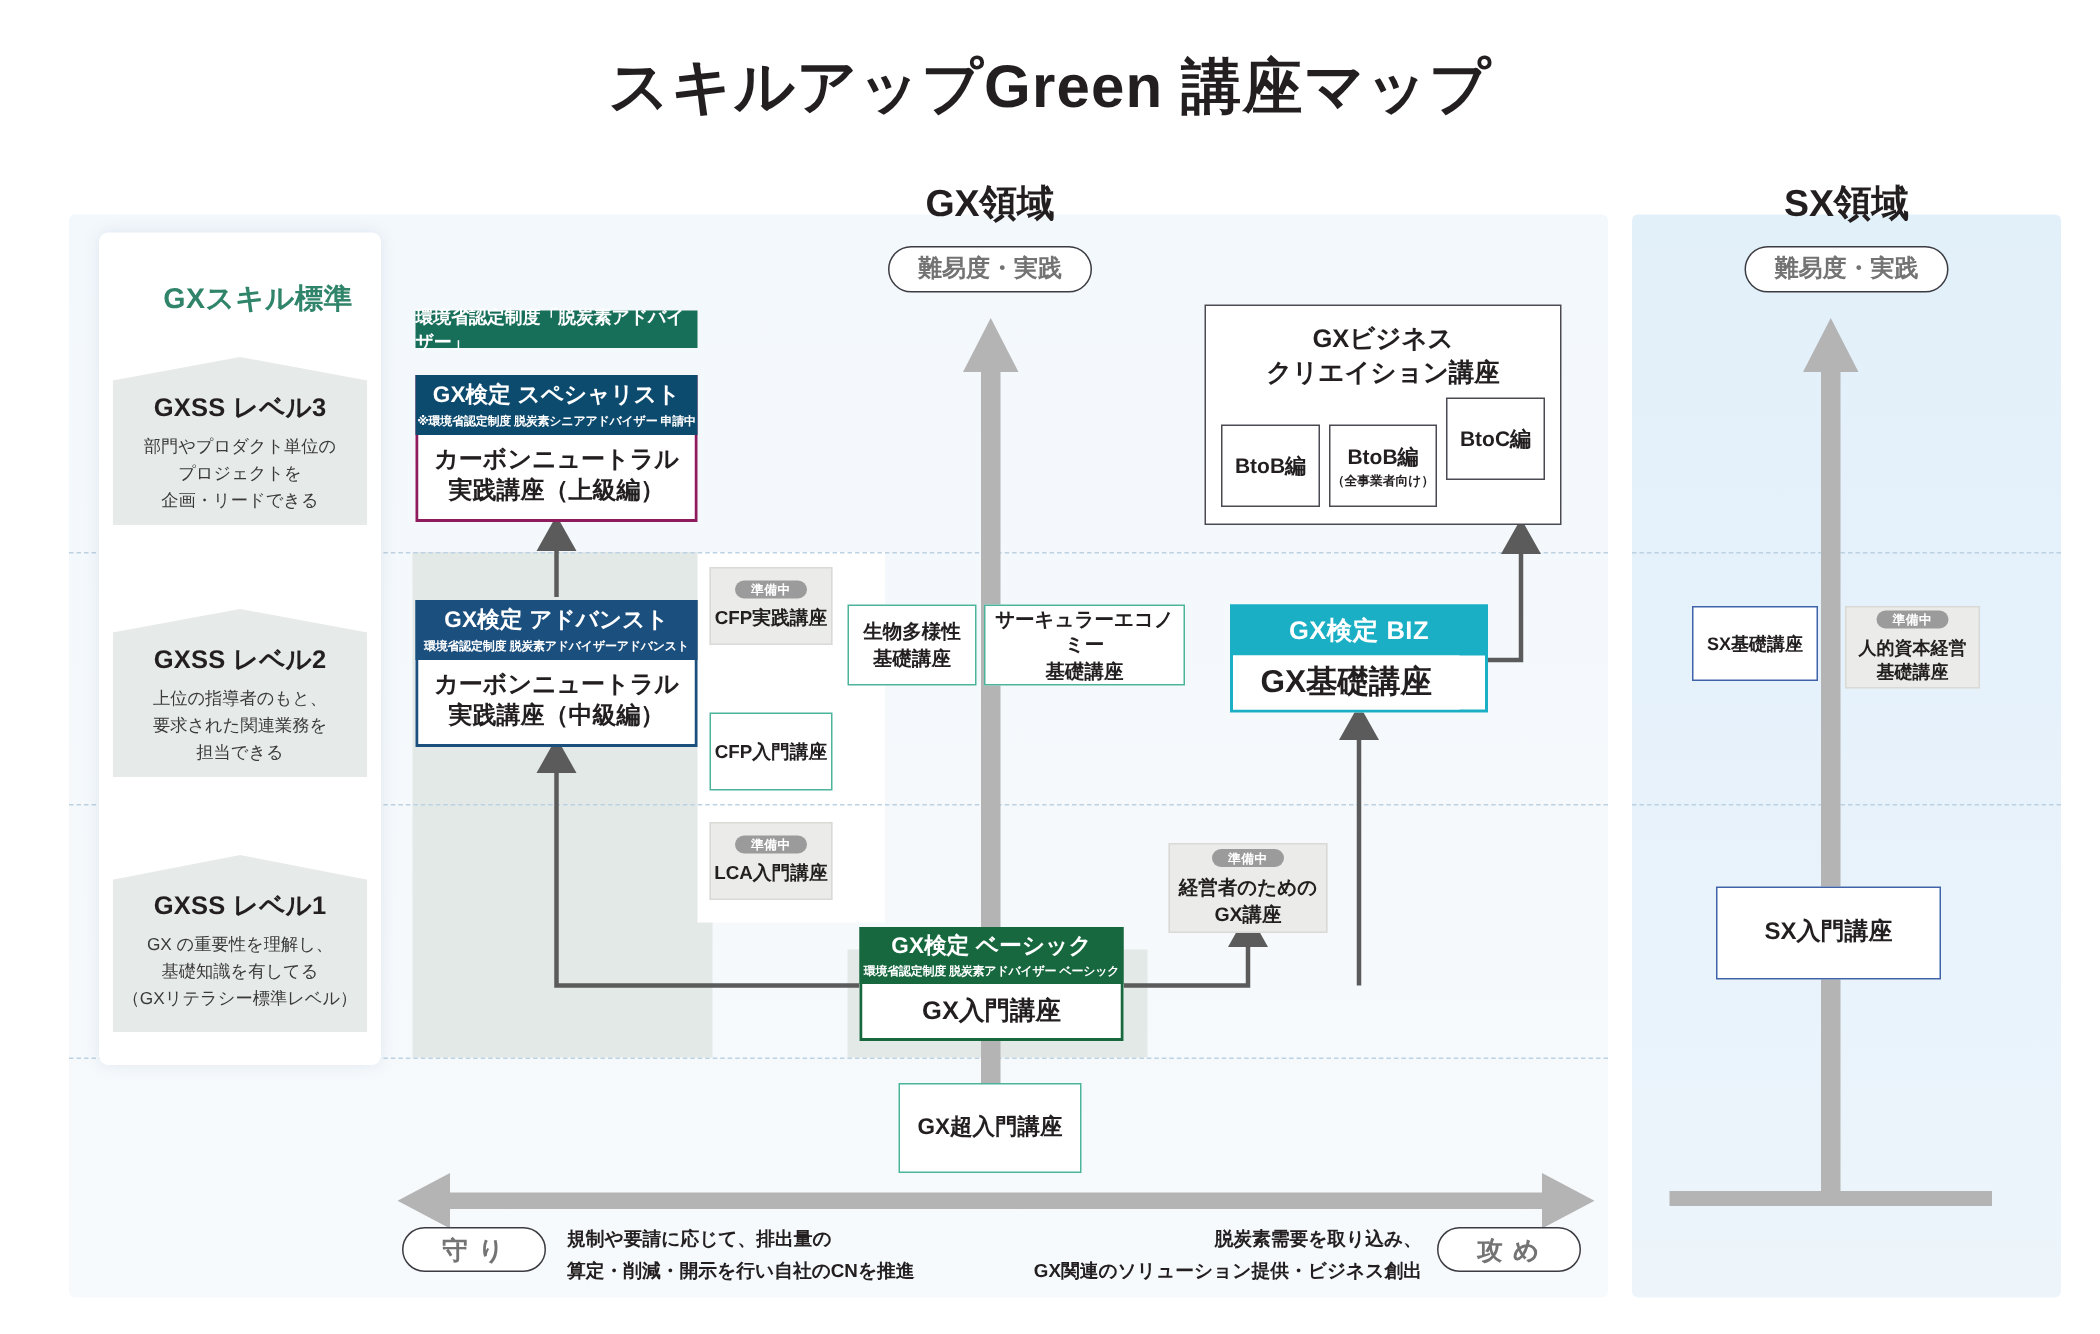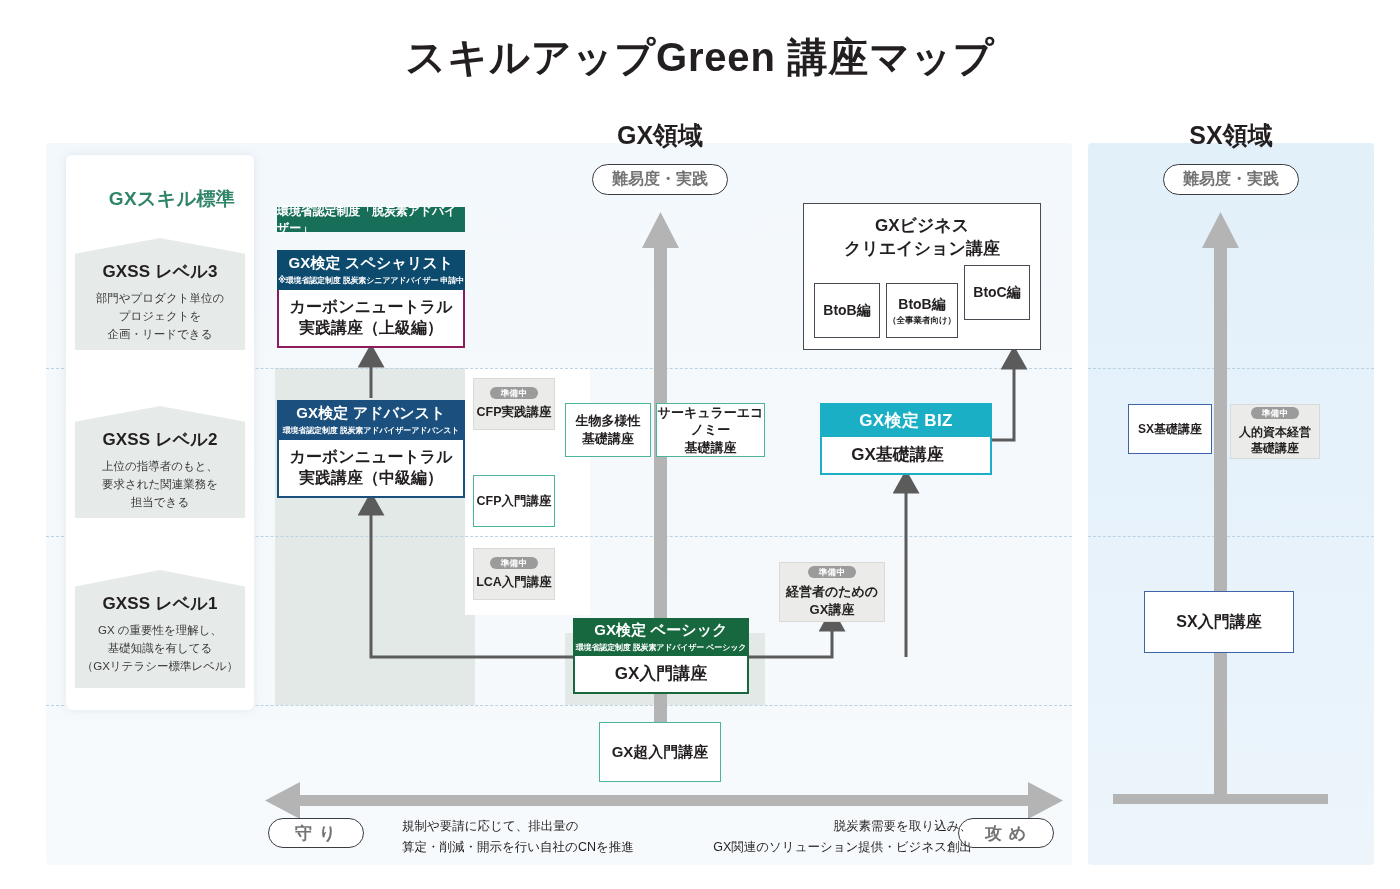--- a/index.html
+++ b/index.html
@@ -125,21 +125,21 @@
               display:flex;flex-direction:column;align-items:center;justify-content:center;}
   #basic-head .t{font-size:15px;font-weight:bold;color:#fff;letter-spacing:.01em;}
   #basic-head .s{font-size:8px;font-weight:bold;color:#fff;margin-top:2px;letter-spacing:-.02em;}
   #basic-body{left:575px;top:656px;width:172px;height:36px;font-size:17px;}
 
   
   #biz-box{left:820px;top:403px;width:172px;height:72px;border:2px solid #1aafc4;background:#fff;}
   #biz-head{left:820px;top:403px;width:172px;height:34px;background:#1aafc4;
             display:flex;align-items:center;justify-content:center;}
   #biz-head .t{font-size:17px;font-weight:bold;color:#fff;letter-spacing:.02em;}
-  #biz-body{left:822px;top:437px;width:151px;height:36px;font-size:17px;}
+  #biz-body{left:822px;top:437px;width:151px;height:36px;font-size:21px;}
 
   
   .teal-box{
     border:1.6px solid #4cb49b;background:#ffffff;
     display:flex;align-items:center;justify-content:center;
     text-align:center;font-weight:bold;color:#231f20;line-height:1.35;
   }
   
   .prep-box{
     background:#ebebe9;border:1px solid #d9d9d6;
@@ -176,21 +176,21 @@
     border:1.6px solid #3b3b42;border-radius:22px;background:#ffffff;
     display:flex;align-items:center;justify-content:center;
     font-weight:bold;color:#737373;
   }
 
   
   svg.ov{position:absolute;left:0;top:0;width:1400px;height:889px;pointer-events:none;}
 
   
   .axis-text{
-    font-size:12.5px;line-height:1.7;color:#231f20;font-weight:normal;margin-left:24px;
+    font-size:12.5px;line-height:1.7;color:#231f20;font-weight:bold;
   }
 </style>
 </head>
 <body>
 
 <div id="stage">
 
   <div class="abs" id="page-title">スキルアップGreen 講座マップ</div>
 
   <div class="abs" id="gx-panel"></div>
@@ -309,21 +309,21 @@
   <div class="abs prep-box" style="left:473px;top:548px;width:82px;height:52px;font-size:12.5px;">
     <span class="prep-badge">準備中</span>
     <span>LCA入門講座</span>
   </div>
 
   <div class="abs teal-box" style="left:565px;top:403px;width:86px;height:54px;font-size:13px;white-space:pre-line;">
     <span style="white-space:pre-line;">生物多様性
 基礎講座</span>
   </div>
 
-  <div class="abs teal-box" style="left:656px;top:403px;width:109px;height:54px;font-size:13px;align-items:center;">
+  <div class="abs teal-box" style="left:656px;top:403px;width:134px;height:54px;font-size:13px;align-items:center;">
     <span style="white-space:pre-line;">サーキュラーエコノミー
 基礎講座</span>
   </div>
 
   <div class="abs" id="biz-box"></div>
   <div class="abs" id="biz-head">
     <div class="t">GX検定 BIZ</div>
   </div>
   <div class="abs bx-body" id="biz-body">GX基礎講座</div>
 

